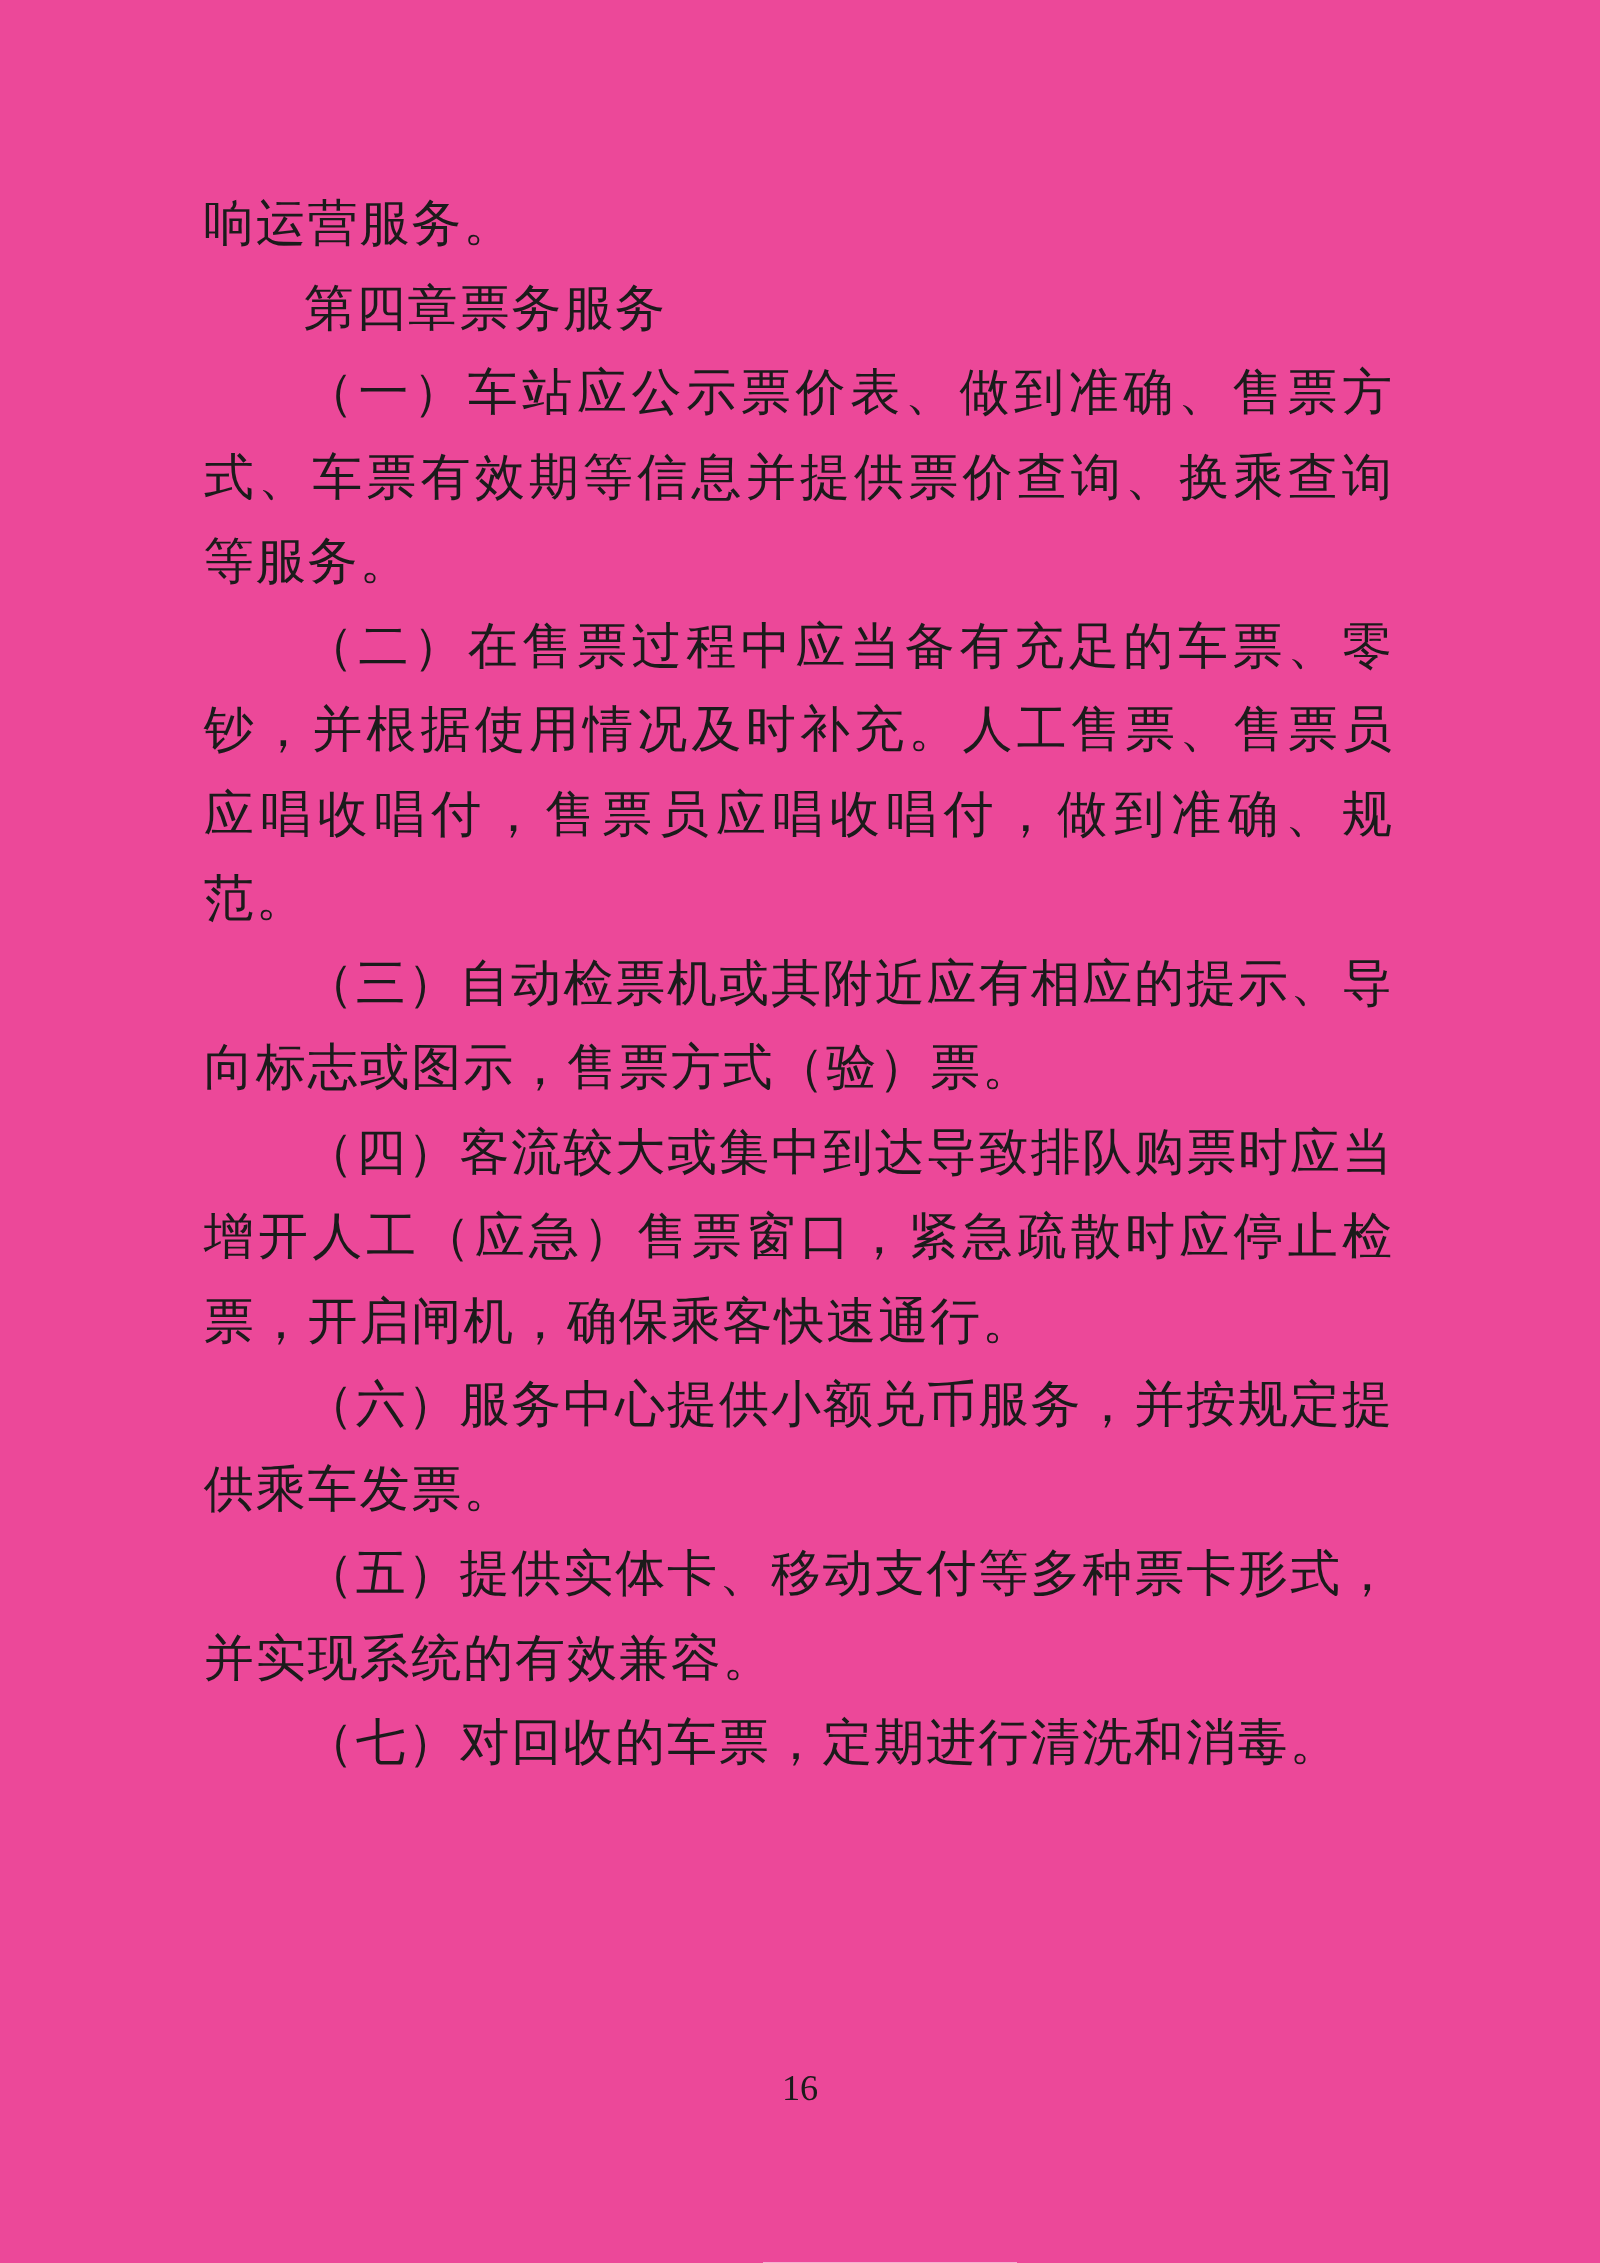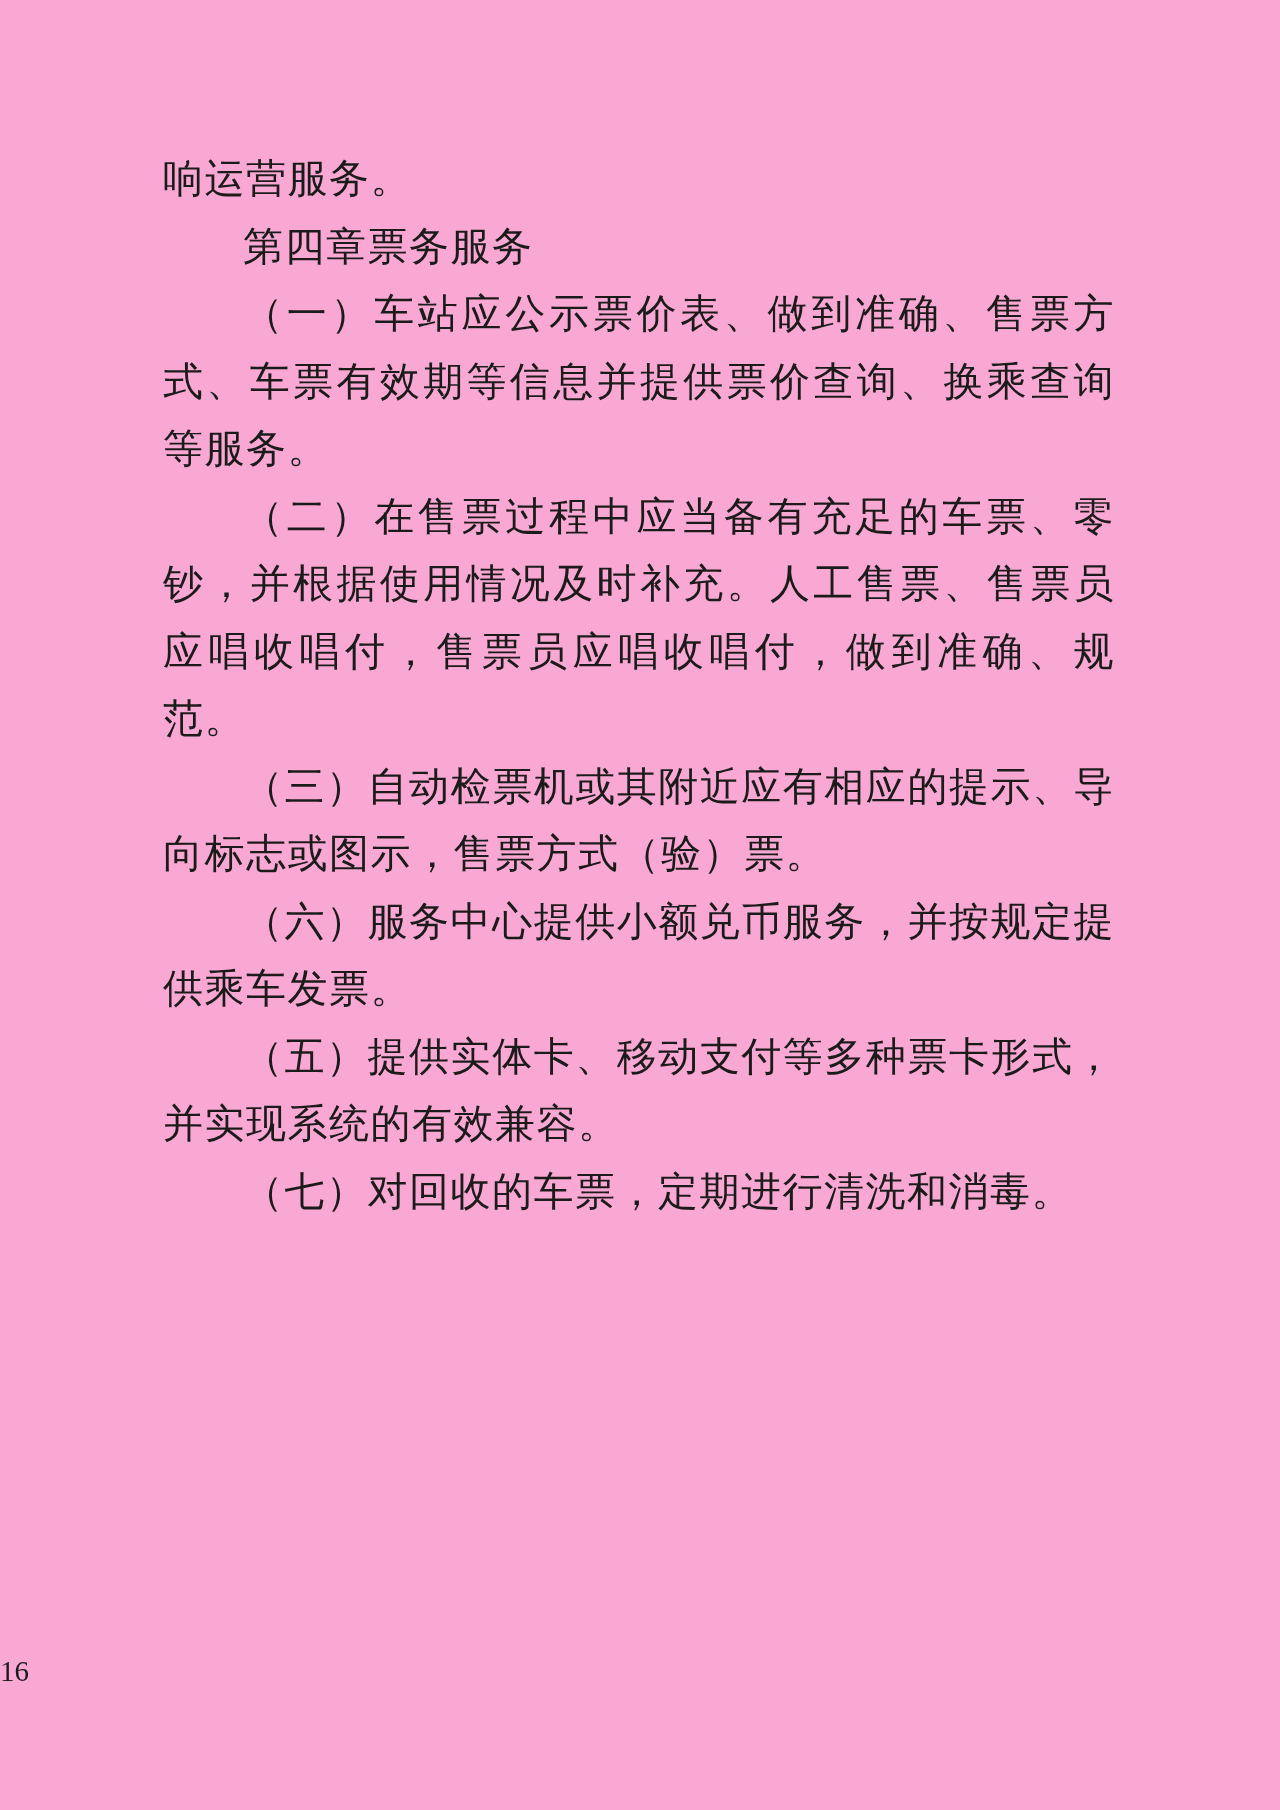--- a/index.html
+++ b/index.html
@@ -4,21 +4,21 @@
 <style>
   html, body {
     margin: 0;
     padding: 0;
     background: #ffffff;
   }
   .page {
     position: relative;
     width: 1280px;
     height: 1810px;
-    background: #f9a8d4;
+    background: #ec4899;
     overflow: hidden;
     font-family: "Liberation Serif", "DejaVu Serif", serif;
     color: #1b1b1b;
   }
   .text-block {
     position: absolute;
     top: 145px;
     left: 163px;
     width: 952px;
   }
@@ -32,34 +32,36 @@
     overflow-wrap: anywhere;
   }
   .para.indent {
     text-indent: 2em;
   }
   .page-number {
     position: absolute;
     top: 1652px;
     left: 0;
     width: 100%;
+    text-align: center;
     font-size: 29px;
     line-height: 38px;
     color: #1b1b1b;
     font-family: "Liberation Serif", "DejaVu Serif", serif;
   }
 </style>
 </head>
 <body>
 
 <div class="page">
   <div class="text-block">
       <div class="para">响运营服务。</div>
       <div class="para indent">第四章票务服务</div>
       <div class="para indent">（一）车站应公示票价表、做到准确、售票方式、车票有效期等信息并提供票价查询、换乘查询等服务。</div>
       <div class="para indent">（二）在售票过程中应当备有充足的车票、零钞，并根据使用情况及时补充。人工售票、售票员应唱收唱付，售票员应唱收唱付，做到准确、规范。</div>
       <div class="para indent">（三）自动检票机或其附近应有相应的提示、导向标志或图示，售票方式（验）票。</div>
+      <div class="para indent">（四）客流较大或集中到达导致排队购票时应当增开人工（应急）售票窗口，紧急疏散时应停止检票，开启闸机，确保乘客快速通行。</div>
       <div class="para indent">（六）服务中心提供小额兑币服务，并按规定提供乘车发票。</div>
       <div class="para indent">（五）提供实体卡、移动支付等多种票卡形式，并实现系统的有效兼容。</div>
       <div class="para indent">（七）对回收的车票，定期进行清洗和消毒。</div>
     </div>
   <div class="page-number">16</div>
 </div>
 
 </body></html>

